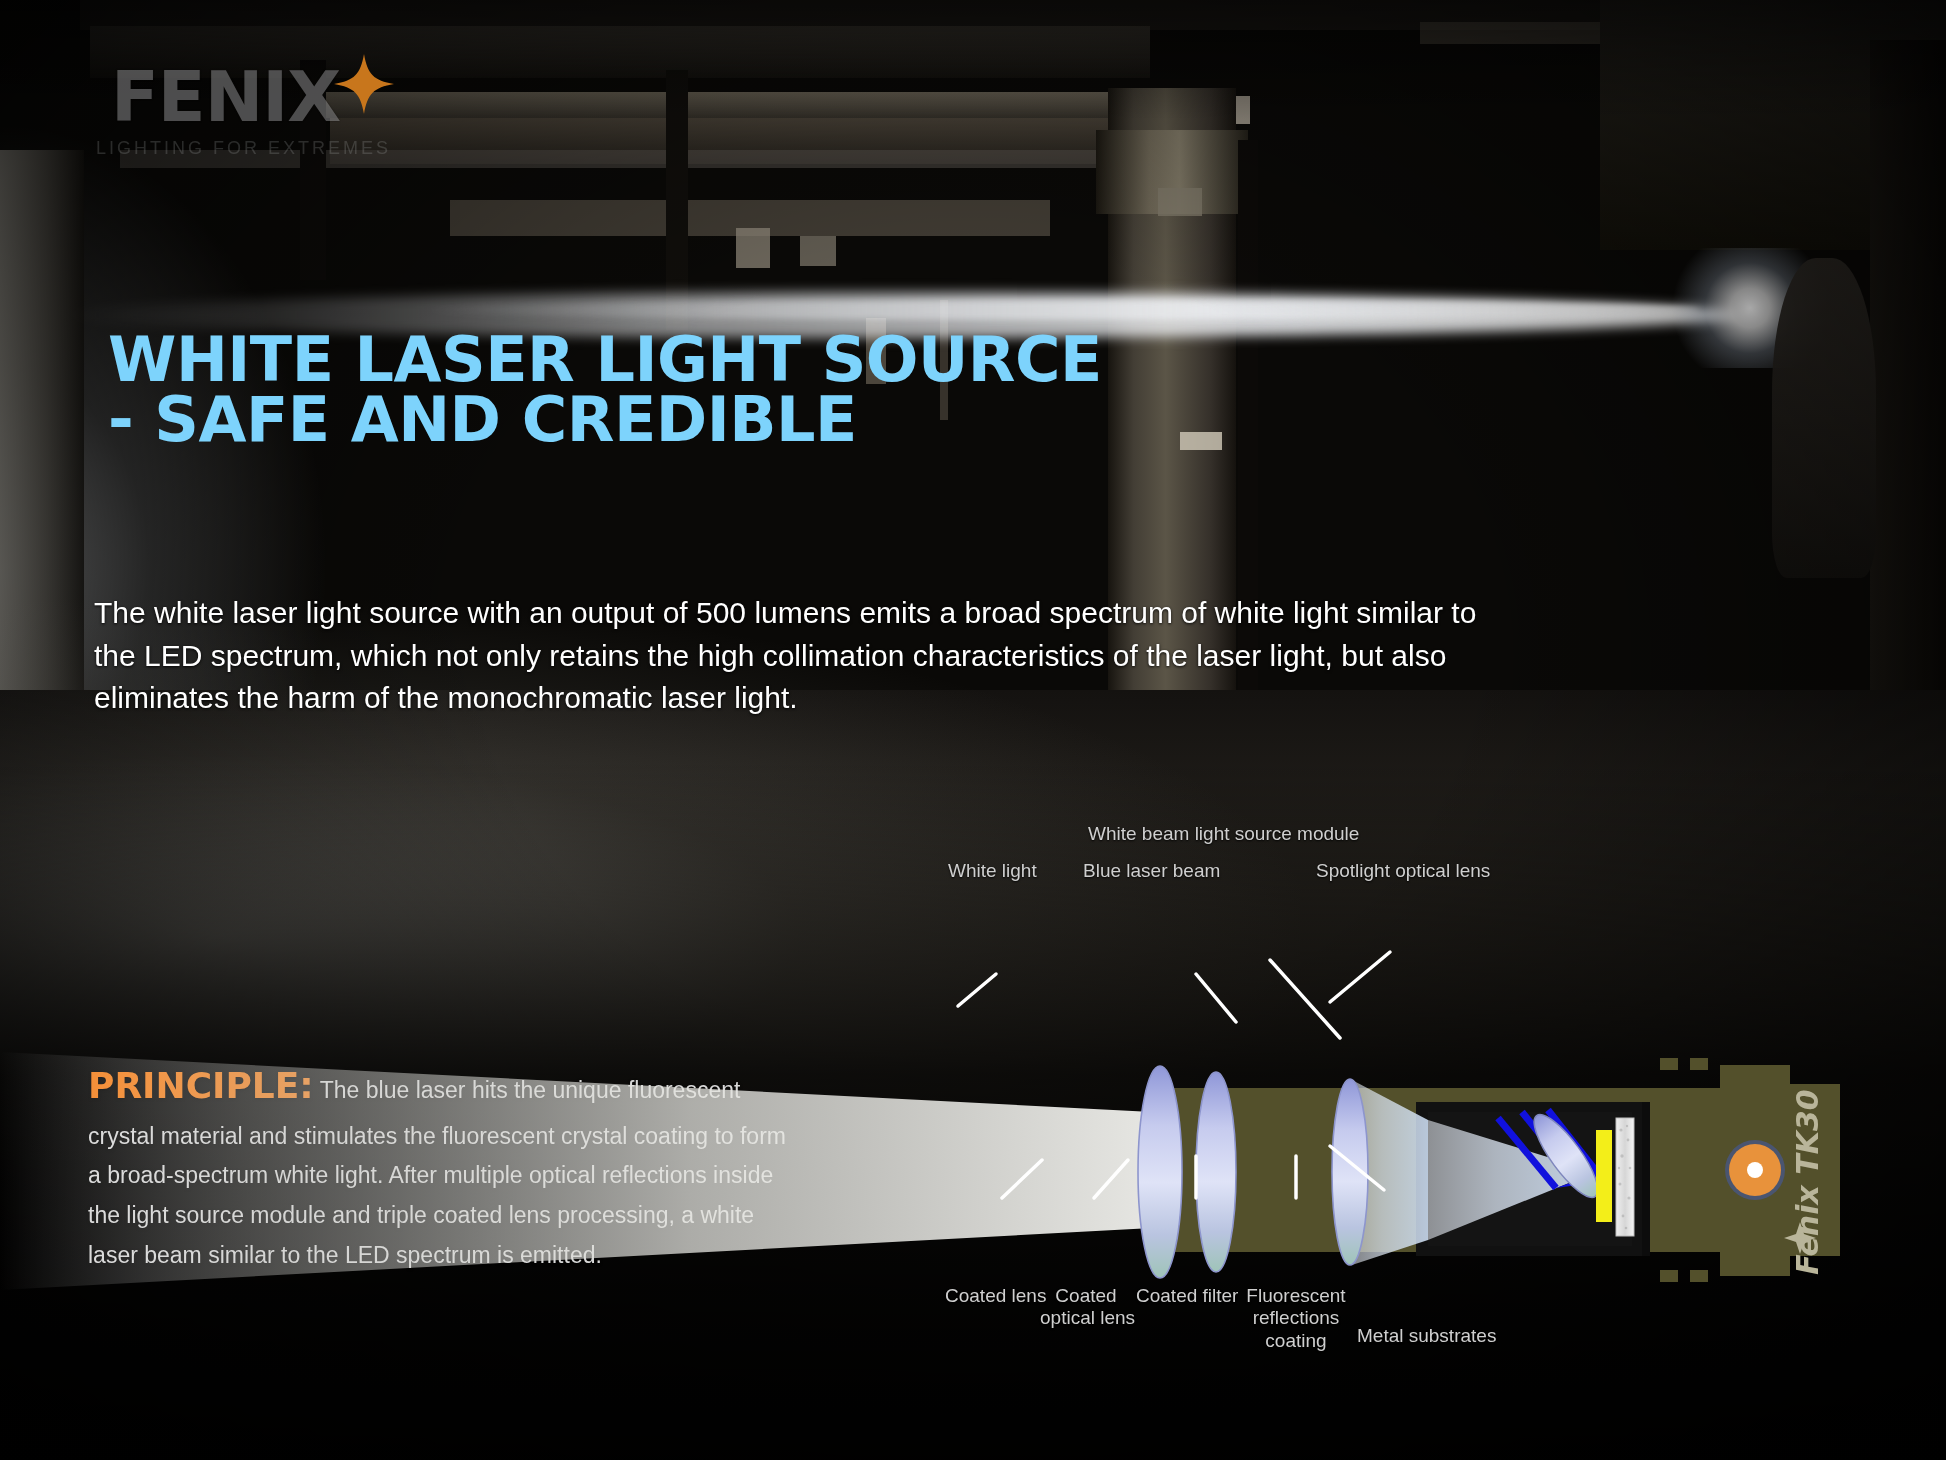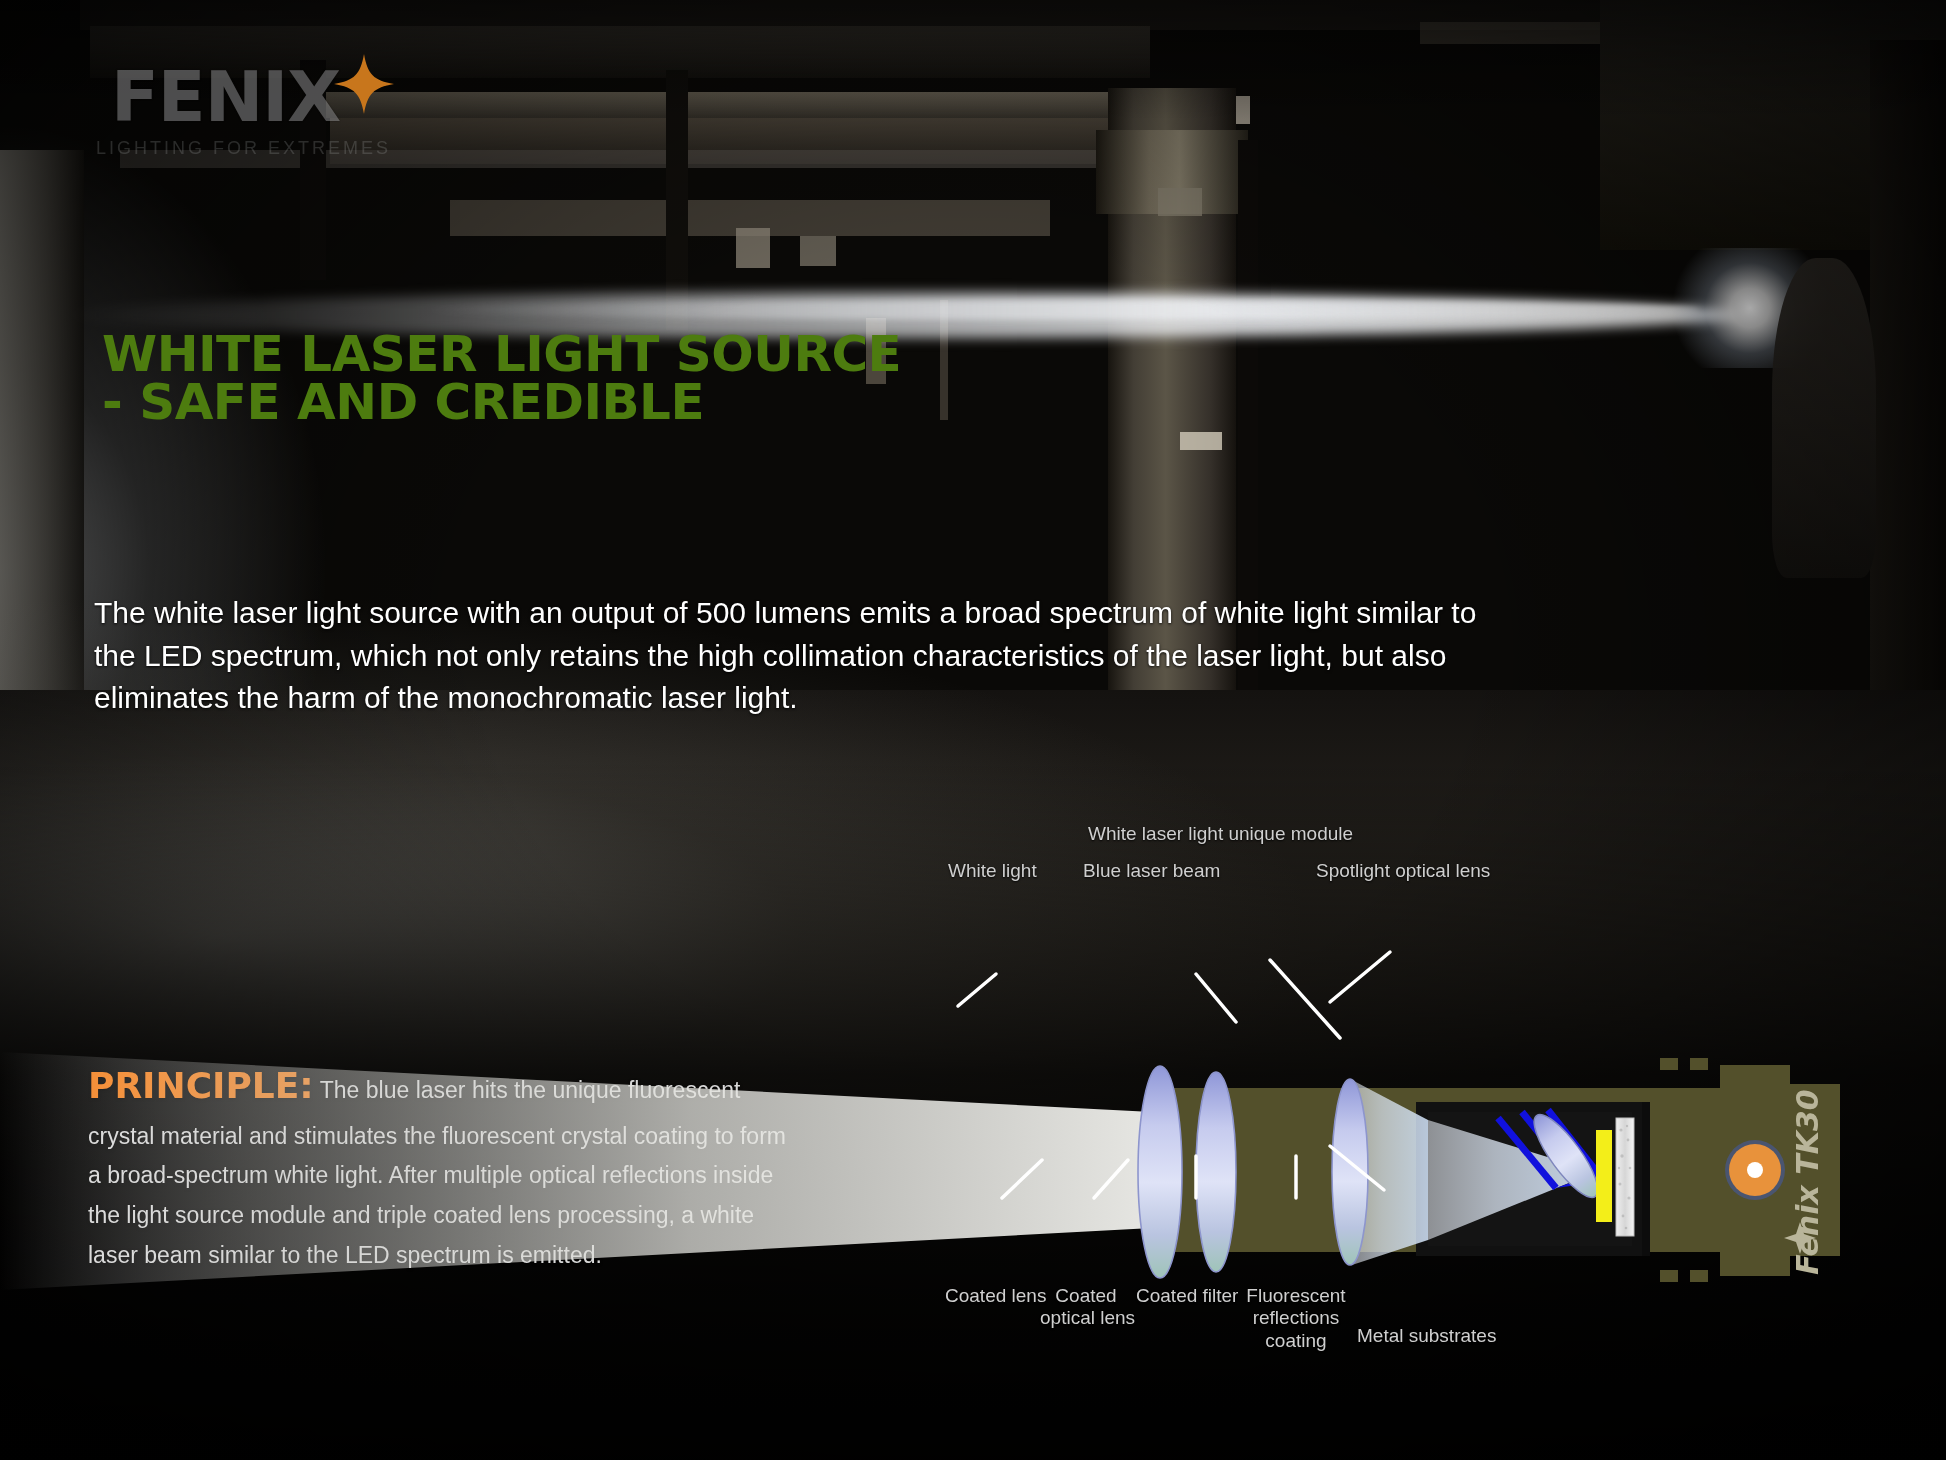--- a/index.html
+++ b/index.html
@@ -84,25 +84,25 @@
     width:60px; height:60px; color:#C8761C;
   }
   .logo-tag {
     margin-top:6px; font-size:18px; letter-spacing:3.0px;
     color:rgba(190,193,196,0.20);
     font-family:"Liberation Sans", sans-serif;
   }
 
   
   #headline {
-    position:absolute; left:102px; top:330px; width:1300px;
-    color:#4d7c0f;
+    position:absolute; left:108px; top:330px; width:1300px;
+    color:#7dd3fc;
     font-family:"DejaVu Sans", sans-serif;
     font-weight:bold;
-    font-size:50px;
+    font-size:62px;
     line-height:0.96;
     letter-spacing:-0.5px;
   }
   #headline .l2 { display:block; }
 
   
   #intro {
     position:absolute; left:94px; top:592px; width:1390px;
     color:#ffffff;
     font-size:30px;
@@ -312,21 +312,21 @@
     </g>
   </svg>
 
   <div class="dlabel" style="left:948px;top:-100px;">
     <span>White light</span>
   </div>
   <div class="dlabel" style="left:1083px;top:-100px;">
     <span>Blue laser beam</span>
   </div>
   <div class="dlabel" style="left:1088px;top:-137px;">
-    <span>White laser light unique module</span>
+    <span>White beam light source module</span>
   </div>
   <div class="dlabel" style="left:1316px;top:-100px;">
     <span>Spotlight optical lens</span>
   </div>
 
   <div class="dlabel ctr" style="left:945px;top:325px;">
     <span>Coated lens</span>
   </div>
   <div class="dlabel ctr" style="left:1040px;top:325px;width:92px;">
     <span>Coated</span><br>

